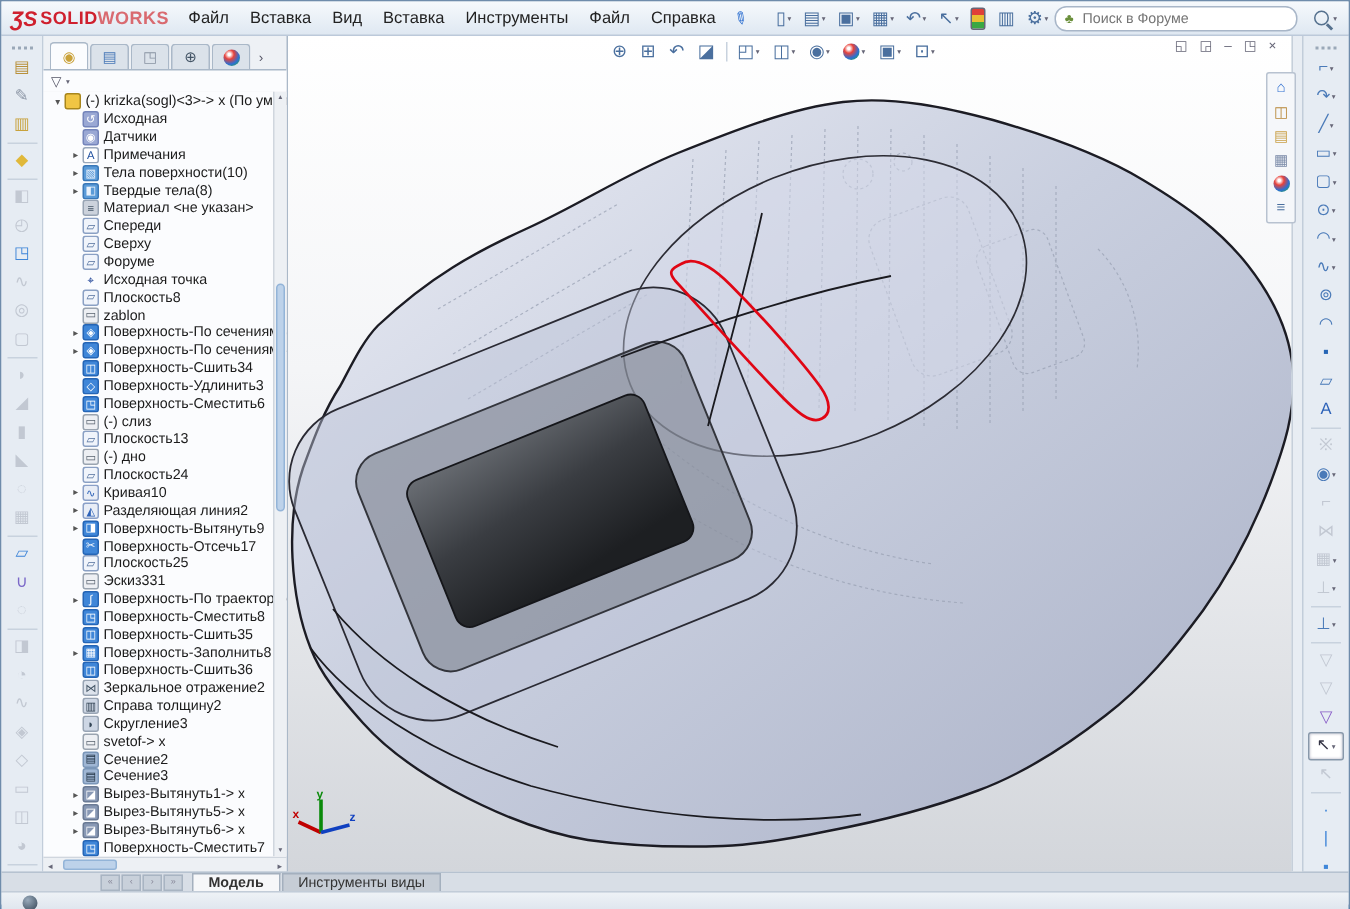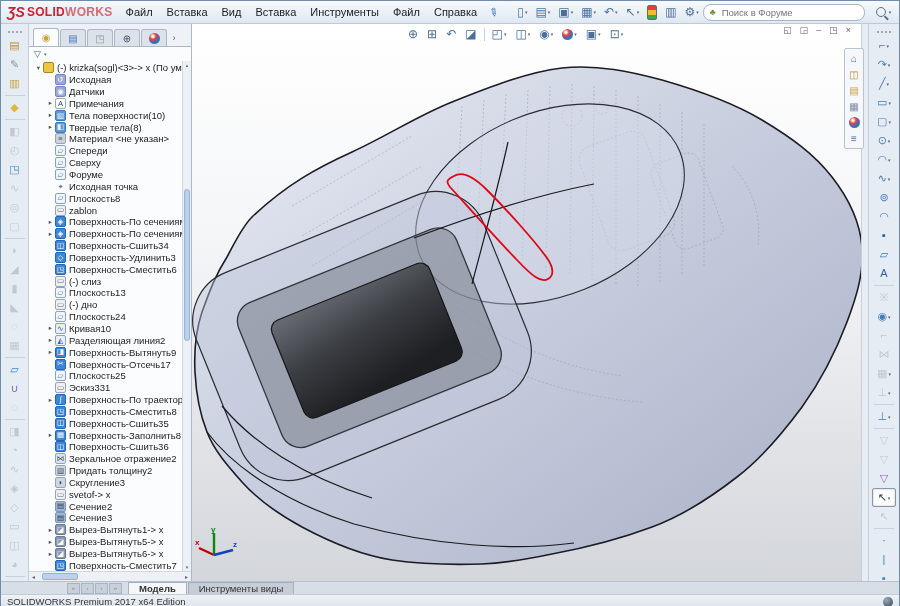--- a/index.html
+++ b/index.html
@@ -437,21 +437,21 @@
             <span class="tlabel">Поверхность-Сшить36</span>
           </div>
           <div class="trow child">
             <span class="tarrow"></span>
             <span class="ti" style="background: rgb(221, 227, 236); color: rgb(68, 85, 102); border: 1px solid rgb(152, 164, 180);">⋈</span>
             <span class="tlabel">Зеркальное отражение2</span>
           </div>
           <div class="trow child">
             <span class="tarrow"></span>
             <span class="ti" style="background: rgb(205, 214, 228); color: rgb(51, 68, 85); border: 1px solid rgb(152, 164, 180);">▥</span>
-            <span class="tlabel">Придать толщину2</span>
+            <span class="tlabel">Справа толщину2</span>
           </div>
           <div class="trow child">
             <span class="tarrow"></span>
             <span class="ti" style="background: rgb(205, 214, 228); color: rgb(51, 68, 85); border: 1px solid rgb(152, 164, 180);">◗</span>
             <span class="tlabel">Скругление3</span>
           </div>
           <div class="trow child">
             <span class="tarrow"></span>
             <span class="ti" style="background: rgb(237, 239, 243); color: rgb(90, 100, 112); border: 1px solid rgb(154, 164, 176);">▭</span>
             <span class="tlabel">svetof-&gt; x</span>
@@ -752,17 +752,16 @@
         <span class="tnavb">›</span>
         <span class="tnavb">»</span>
       </div>
     <div id="dtabs" style="display:flex;">
         <div class="dtab active">Модель</div>
         <div class="dtab">Инструменты виды</div>
       </div>
   </div>
 
   <div class="statusbar">
-    <span class="st-left">SOLIDWORKS Premium 2017 x64 Edition</span>
     <span class="globe"></span>
   </div>
 
 </div>
 
 </body></html>

